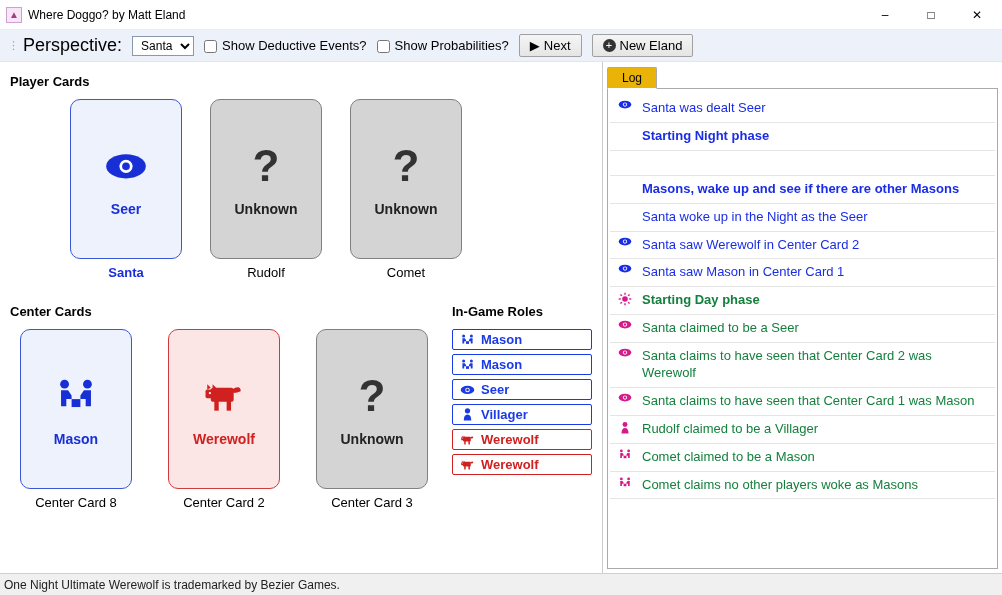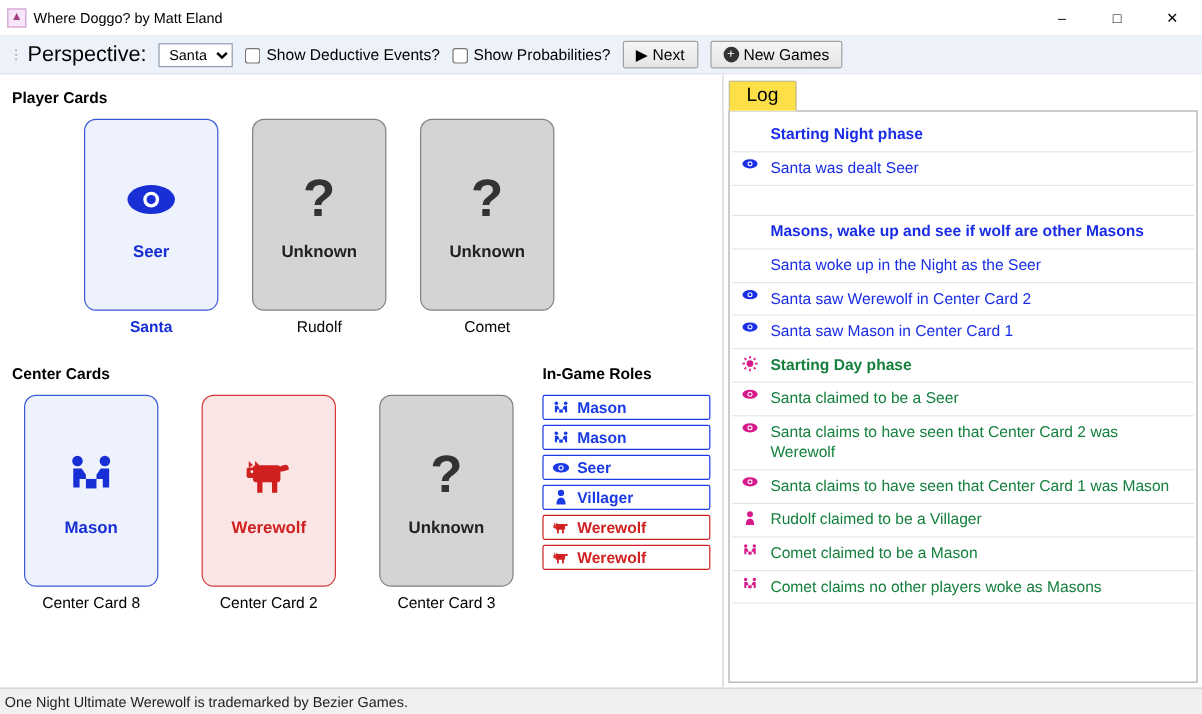--- a/index.html
+++ b/index.html
@@ -30,21 +30,21 @@
 .card-role.gray-t { color: #222; }
 .card-role.red-t { color: #d02020; }
 .card-owner { margin-top: 6px; font-size: 13px; }
 .mid { display: flex; gap: 24px; margin-top: 24px; }
 .center-col { flex: 1; }
 .roles-col { width: 150px; }
 .role-chip { display: flex; align-items: center; gap: 6px; border: 1px solid #1a3ae6; color: #1a3ae6; border-radius: 2px; padding: 2px 7px; margin-bottom: 4px; font-weight: bold; font-size: 13px; }
 .role-chip.red { border-color: #d02020; color: #d02020; background: transparent; }
 .right { flex: 1; display: flex; flex-direction: column; border-left: 1px solid #ccc; }
 .tabs { display: flex; padding: 4px 4px 0 4px; background: #fff; }
-.tab { padding: 3px 14px; border: 1px solid #aaa; border-bottom: 1px solid #fff; border-radius: 2px 2px 0 0; font-size: 16px; background: #fde047; position: relative; top: 1px; z-index: 1; }
+.tab { padding: 3px 14px; border: 1px solid #aaa; border-bottom: 1px solid #fff; border-radius: 2px 2px 0 0; font-size: 12px; background: #eab308; position: relative; top: 1px; z-index: 1; }
 .log-box { flex: 1; border: 1px solid #aaa; margin: 0 4px 4px 4px; overflow-y: auto; padding: 6px 2px; }
 .log-row { display: flex; align-items: flex-start; gap: 8px; padding: 5px 8px; border-bottom: 1px solid #e5e5e5; color: #1a2de6; }
 .log-row.bold { font-weight: bold; }
 .log-row.pink { color: #15803d; }
 .log-icon { width: 16px; flex-shrink: 0; text-align: center; }
 .log-text { flex: 1; font-size: 13px; line-height: 1.3; }
 .footer { height: 22px; background: #f0f0f0; border-top: 1px solid #d0d0d0; font-size: 12px; display: flex; align-items: center; padding: 0 4px; color: #222; }
 svg { display: block; }
 </style>
 </head>
@@ -71,21 +71,21 @@
   <label class="chk">
     <input type="checkbox" style="">
     <span>Show Probabilities?</span>
   </label>
   <button class="btn">
     <span>▶</span>
     <span>Next</span>
   </button>
   <button class="btn">
     <span style="display:inline-block;width:13px;height:13px;border-radius:50%;background:#333;color:#fff;line-height:13px;font-size:11px;">+</span>
-    <span>New Games</span>
+    <span>New Eland</span>
   </button>
 </div>
 
 <div class="body">
   <div class="left">
     <div class="sec-title">Player Cards</div>
     <div class="row" id="player-row" style="padding-left:60px;">
         <div class="card-wrap">
     <div class="card blue">
       <div class="card-icon">
@@ -241,52 +241,52 @@
   </div>
           </div>
       </div>
     </div>
   </div>
   <div class="right">
     <div class="tabs">
       <div class="tab">Log</div>
     </div>
     <div class="log-box" id="log-box">
+        <div class="log-row  ">
+    <span class="log-icon">
+            <svg width="14" height="9.1" viewBox="0 0 40 26">
+              <ellipse cx="20" cy="13" rx="18" ry="11" fill="#1a2de6"></ellipse>
+              <circle cx="20" cy="13" r="6" fill="#fff"></circle>
+              <circle cx="20" cy="13" r="3.5" fill="#1a2de6"></circle>
+            </svg>
+          </span>
+    <span class="log-text">Santa was dealt Seer</span>
+  </div>
         <div class="log-row  bold">
     <span class="log-icon">
             <svg width="14" height="14" viewBox="0 0 20 20">
               <path d="M12 2 A8 8 0 1 0 12 18 A6 6 0 1 1 12 2 Z" fill="#1a2de6"></path>
             </svg>
           </span>
     <span class="log-text">Starting Night phase</span>
   </div>
-        <div class="log-row  ">
-    <span class="log-icon">
-            <svg width="14" height="9.1" viewBox="0 0 40 26">
-              <ellipse cx="20" cy="13" rx="18" ry="11" fill="#1a2de6"></ellipse>
-              <circle cx="20" cy="13" r="6" fill="#fff"></circle>
-              <circle cx="20" cy="13" r="3.5" fill="#1a2de6"></circle>
-            </svg>
-          </span>
-    <span class="log-text">Santa was dealt Seer</span>
-  </div>
         <div class="log-row  bold">
     <span class="log-icon">
             <svg width="14" height="14" viewBox="0 0 20 20">
               <path d="M12 2 A8 8 0 1 0 12 18 A6 6 0 1 1 12 2 Z" fill="#1a2de6"></path>
             </svg>
           </span>
   </div>
         <div class="log-row  bold">
     <span class="log-icon">
             <svg width="14" height="14" viewBox="0 0 20 20">
               <path d="M12 2 A8 8 0 1 0 12 18 A6 6 0 1 1 12 2 Z" fill="#1a2de6"></path>
             </svg>
           </span>
-    <span class="log-text">Masons, wake up and see if wolf are other Masons</span>
+    <span class="log-text">Masons, wake up and see if there are other Masons</span>
   </div>
         <div class="log-row  ">
     <span class="log-icon">
             <svg width="14" height="14" viewBox="0 0 20 20">
               <path d="M12 2 A8 8 0 1 0 12 18 A6 6 0 1 1 12 2 Z" fill="#1a2de6"></path>
             </svg>
           </span>
     <span class="log-text">Santa woke up in the Night as the Seer</span>
   </div>
         <div class="log-row  ">

